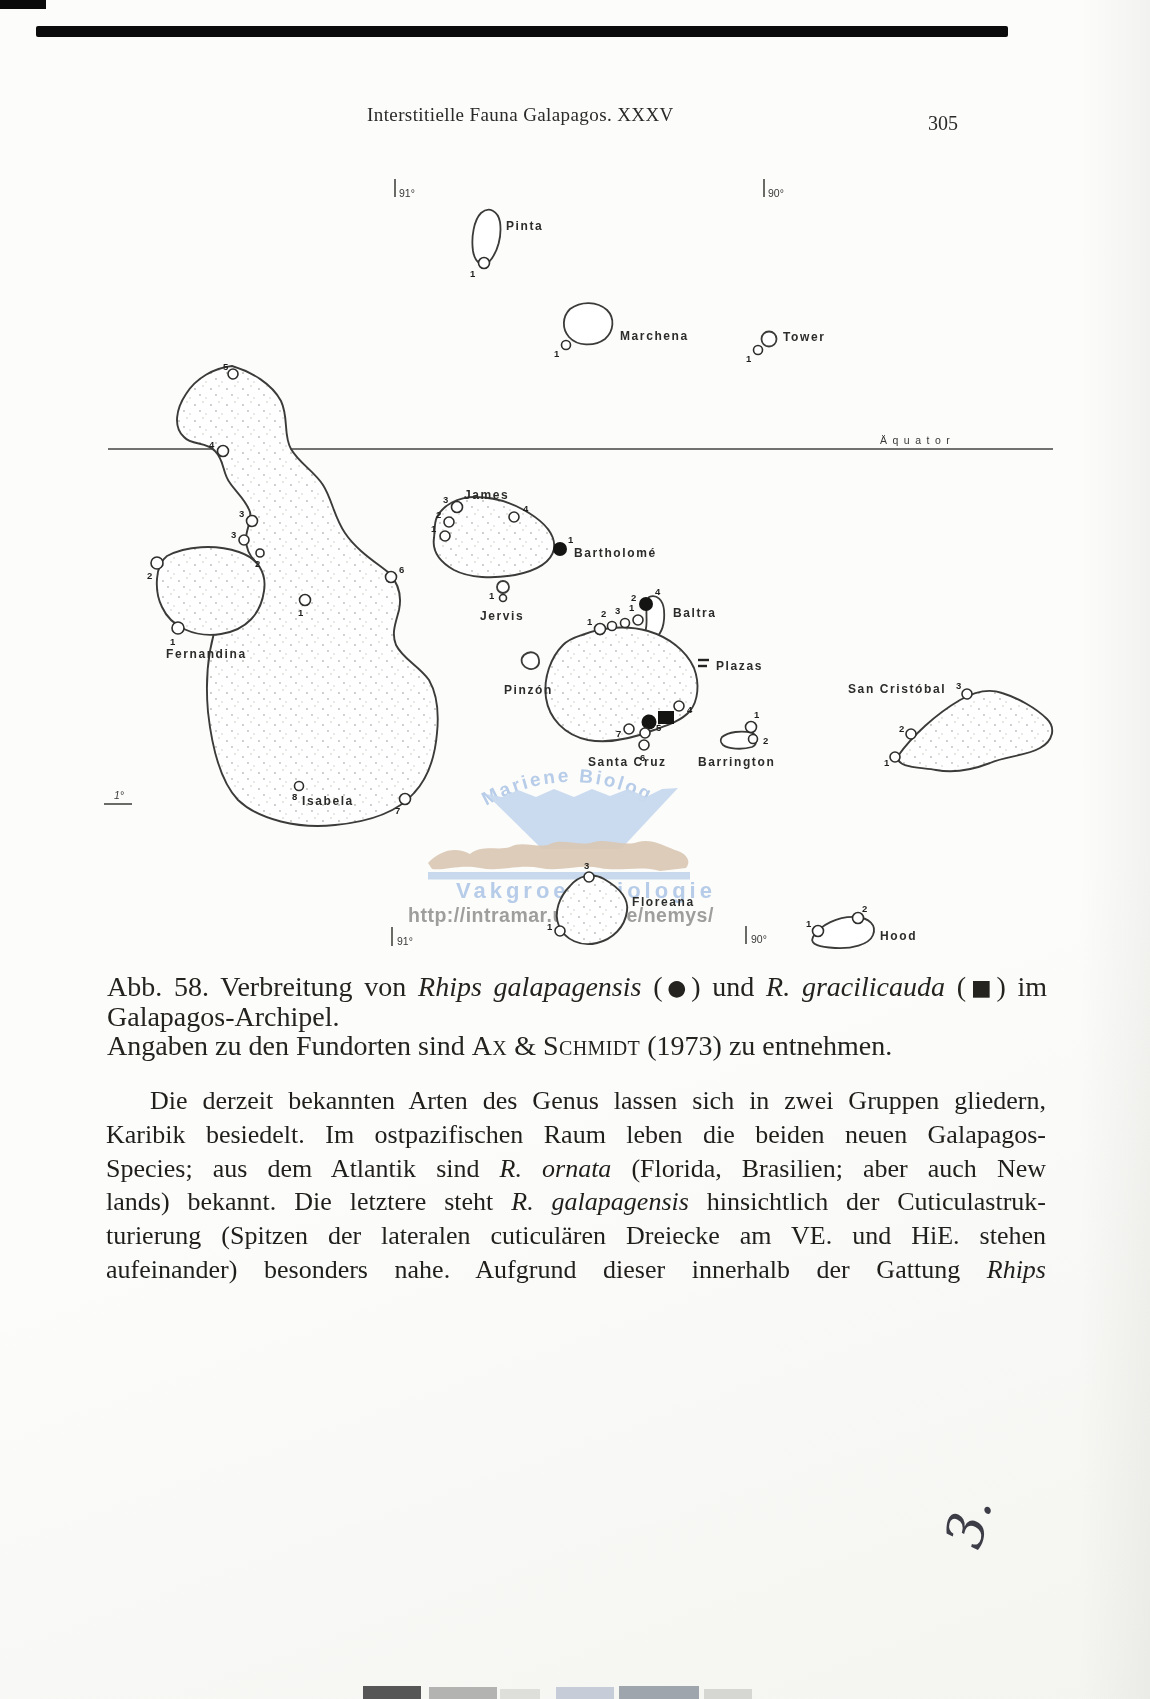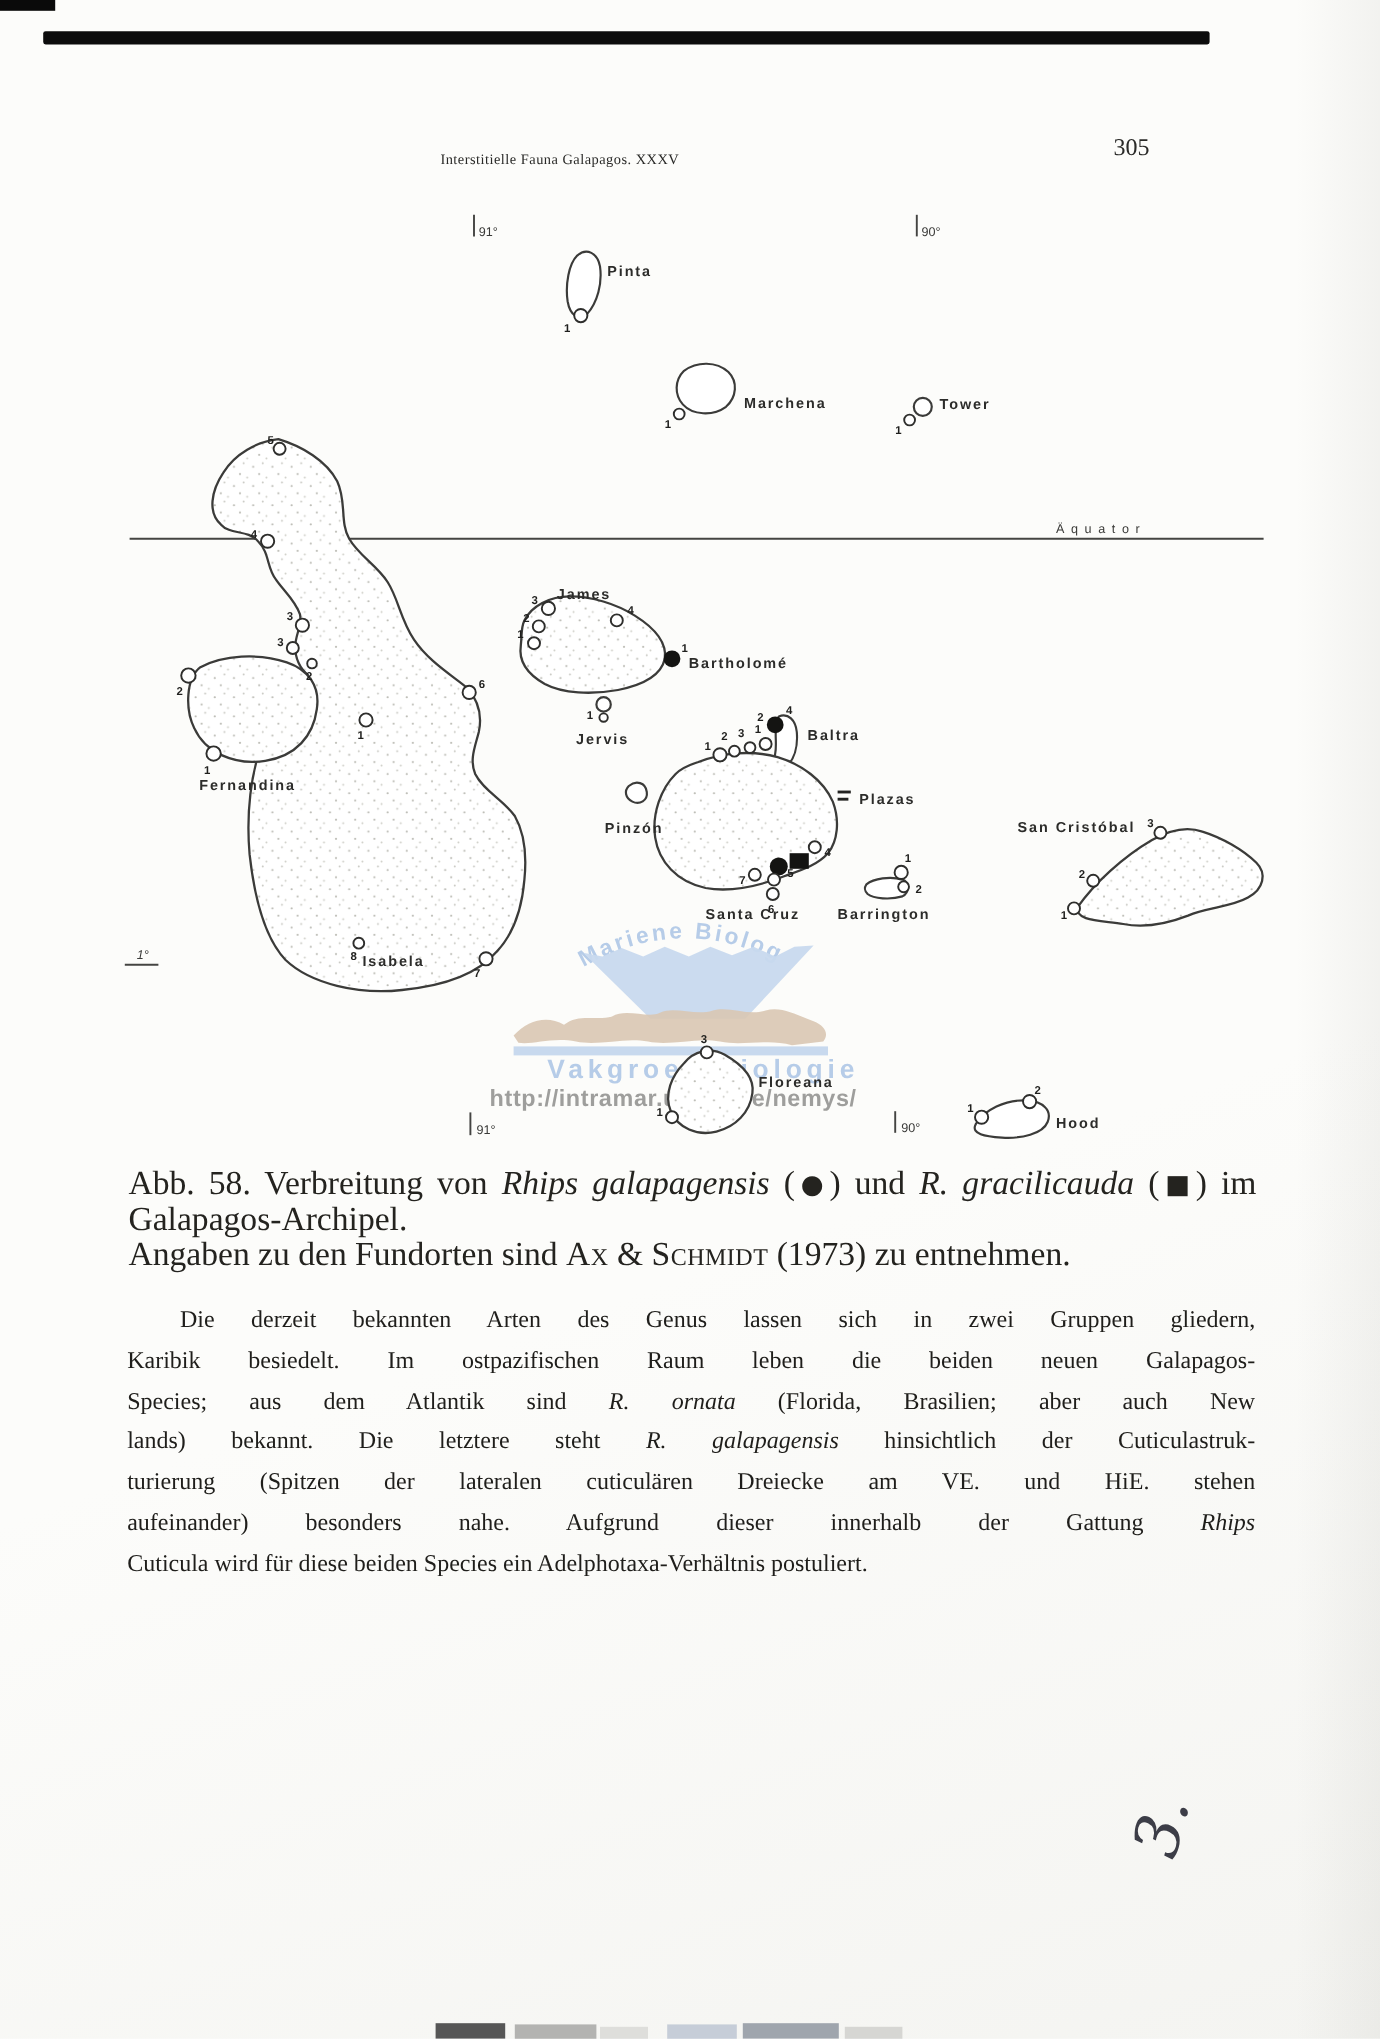--- a/index.html
+++ b/index.html
@@ -5,27 +5,27 @@
   html,body{margin:0;padding:0;}
   .page{
     position:relative; width:1150px; height:1699px; overflow:hidden;
     background:linear-gradient(160deg,#fcfcfa 60%, #f4f4f1 100%);
     font-family:"Liberation Serif",serif; color:#222120;
   }
   .edge-shade{position:absolute; right:0; top:0; width:70px; height:100%;
     background:linear-gradient(to right, rgba(0,0,0,0), rgba(110,110,100,0.07));}
   .corner-mark{position:absolute; left:0; top:0; width:46px; height:9px; background:#0a0a0a;}
   .top-bar{position:absolute; left:36px; top:26px; width:972px; height:11px; background:#0c0c0c; border-radius:2px;}
-  .running-title{position:absolute; left:367px; top:126px; font-size:12px; letter-spacing:0.4px; color:#2a2a28;}
+  .running-title{position:absolute; left:367px; top:104px; font-size:19px; letter-spacing:0.4px; color:#2a2a28;}
   .page-number{position:absolute; left:928px; top:112px; font-size:20px; color:#2a2a28;text-align:right;}
   .map-svg{position:absolute; left:0; top:0; width:1150px; height:960px;}
 
   .caption{position:absolute; left:107px; top:972px; width:940px; font-size:28px; line-height:29px; color:#24231f;}
   .cap-line.just{text-align:justify; text-align-last:justify;}
-  .bodytext{position:absolute; left:106px; top:1084px; width:940px; font-size:20px; line-height:33.8px; color:#1f1e1b;}
+  .bodytext{position:absolute; left:106px; top:1084px; width:940px; font-size:26px; line-height:33.8px; color:#1f1e1b;}
   .body-line{text-align:justify; text-align-last:justify; white-space:normal;}
   .body-line.first{text-indent:44px;}
   .body-line.last{text-align-last:auto;}
   .seg-i{font-style:italic;}
   .seg-sc{font-variant:small-caps; letter-spacing:0.4px;}
   .seg-m{font-family:"DejaVu Sans",sans-serif; font-size:0.78em; vertical-align:0.05em;}
 
   .hand-note{position:absolute; left:948px; top:1458px; width:90px; height:100px;
     font-family:"DejaVu Serif",serif; font-style:italic; font-size:52px; color:#3c3d47;
     transform:rotate(-75deg); transform-origin:50% 50%;}
@@ -252,21 +252,20 @@
     <div class="cap-line"><span>Angaben zu den Fundorten sind </span><span class="seg-sc">Ax</span><span> &amp; </span><span class="seg-sc">Schmidt</span><span> (1973) zu entnehmen.</span></div>
   </div>
 
   <div class="bodytext">
     <div class="body-line first"><span>Die derzeit bekannten Arten des Genus lassen sich in zwei Gruppen gliedern,</span></div>
     <div class="body-line"><span>Karibik besiedelt. Im ostpazifischen Raum leben die beiden neuen Galapagos-</span></div>
     <div class="body-line"><span>Species; aus dem Atlantik sind </span><i class="seg-i">R. ornata</i><span> (Florida, Brasilien; aber auch New</span></div>
     <div class="body-line"><span>lands) bekannt. Die letztere steht </span><i class="seg-i">R. galapagensis</i><span> hinsichtlich der Cuticulastruk-</span></div>
     <div class="body-line"><span>turierung (Spitzen der lateralen cuticulären Dreiecke am VE. und HiE. stehen</span></div>
     <div class="body-line"><span>aufeinander) besonders nahe. Aufgrund dieser innerhalb der Gattung </span><i class="seg-i">Rhips</i></div>
-    <div class="body-line last"><span>Cuticula wird für diese beiden Species ein Adelphotaxa-Verhältnis postuliert.</span></div>
   </div>
 
   <div class="hand-note">3.</div>
 
   <div class="strip" style="left:363px; top:1686px; width:58px; background:#565656;"></div>
   <div class="strip" style="left:429px; top:1687px; width:68px; background:#b3b3b1;"></div>
   <div class="strip" style="left:500px; top:1689px; width:40px; background:#dededb;"></div>
   <div class="strip" style="left:556px; top:1687px; width:58px; background:#c6cdd8;"></div>
   <div class="strip" style="left:619px; top:1686px; width:80px; background:#9fa5ad;"></div>
   <div class="strip" style="left:704px; top:1689px; width:48px; background:#d6d6d3;"></div>

